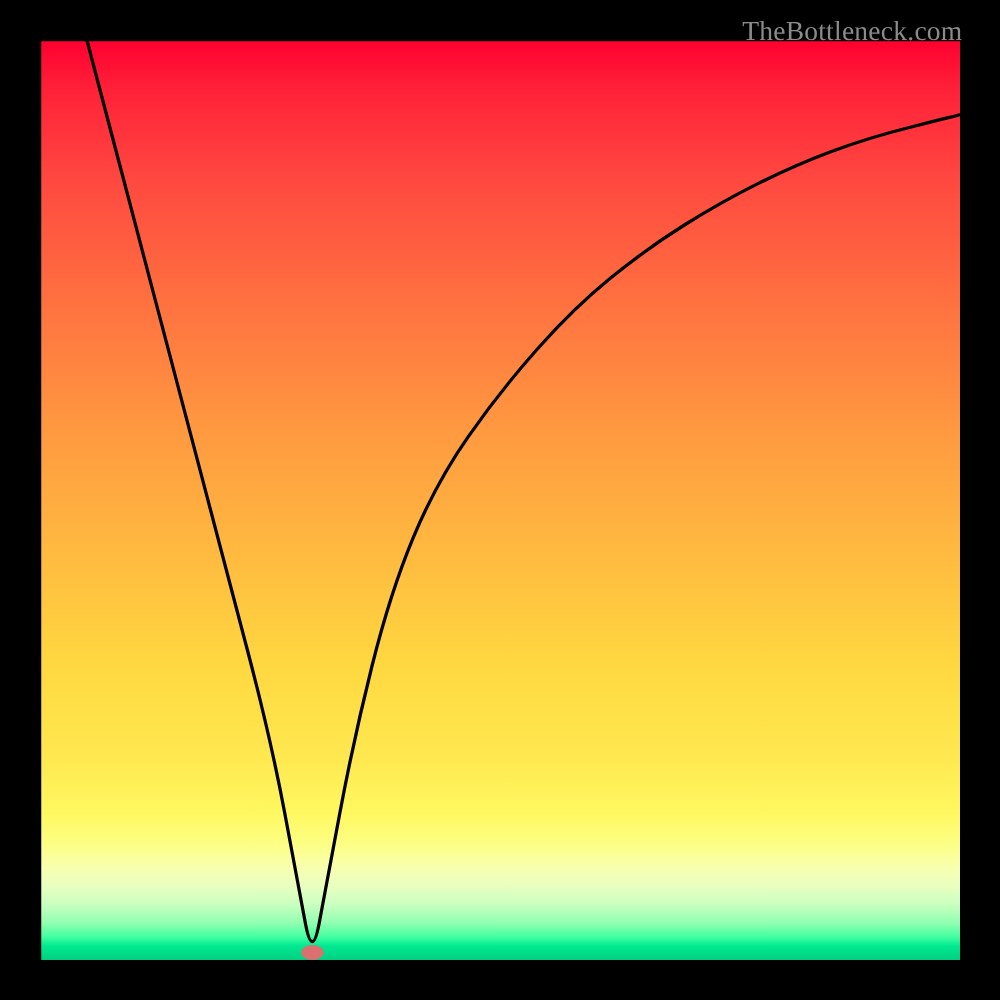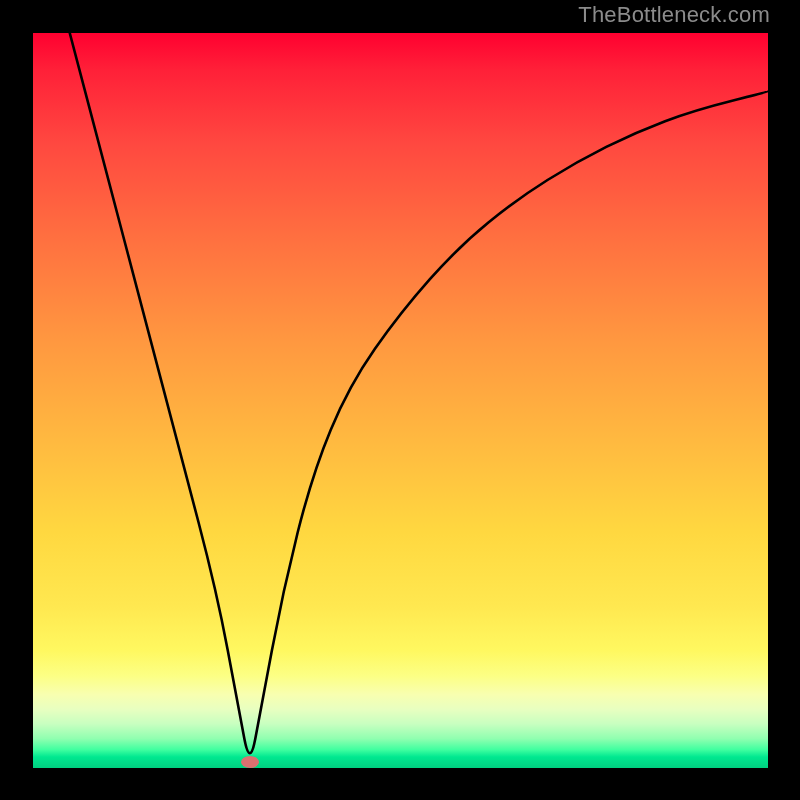--- a/index.html
+++ b/index.html
@@ -47,22 +47,22 @@
     position: absolute;
     width: 18px;
     height: 12px;
     border-radius: 50%;
     background: #db7070;
     transform: translate(-50%, -50%);
   }
   .watermark {
     position: absolute;
     right: 30px;
-    top: 2px;
-    font-family: Liberation Sans, sans-serif;
+    top: 12px;
+    font-family: Liberation Serif, serif;
     font-size: 22px;
     color: #8b8b8b;
     letter-spacing: 0.2px;
   }
   svg.curve {
     position: absolute;
     left: 0;
     top: 0;
     width: 735px;
     height: 735px;

